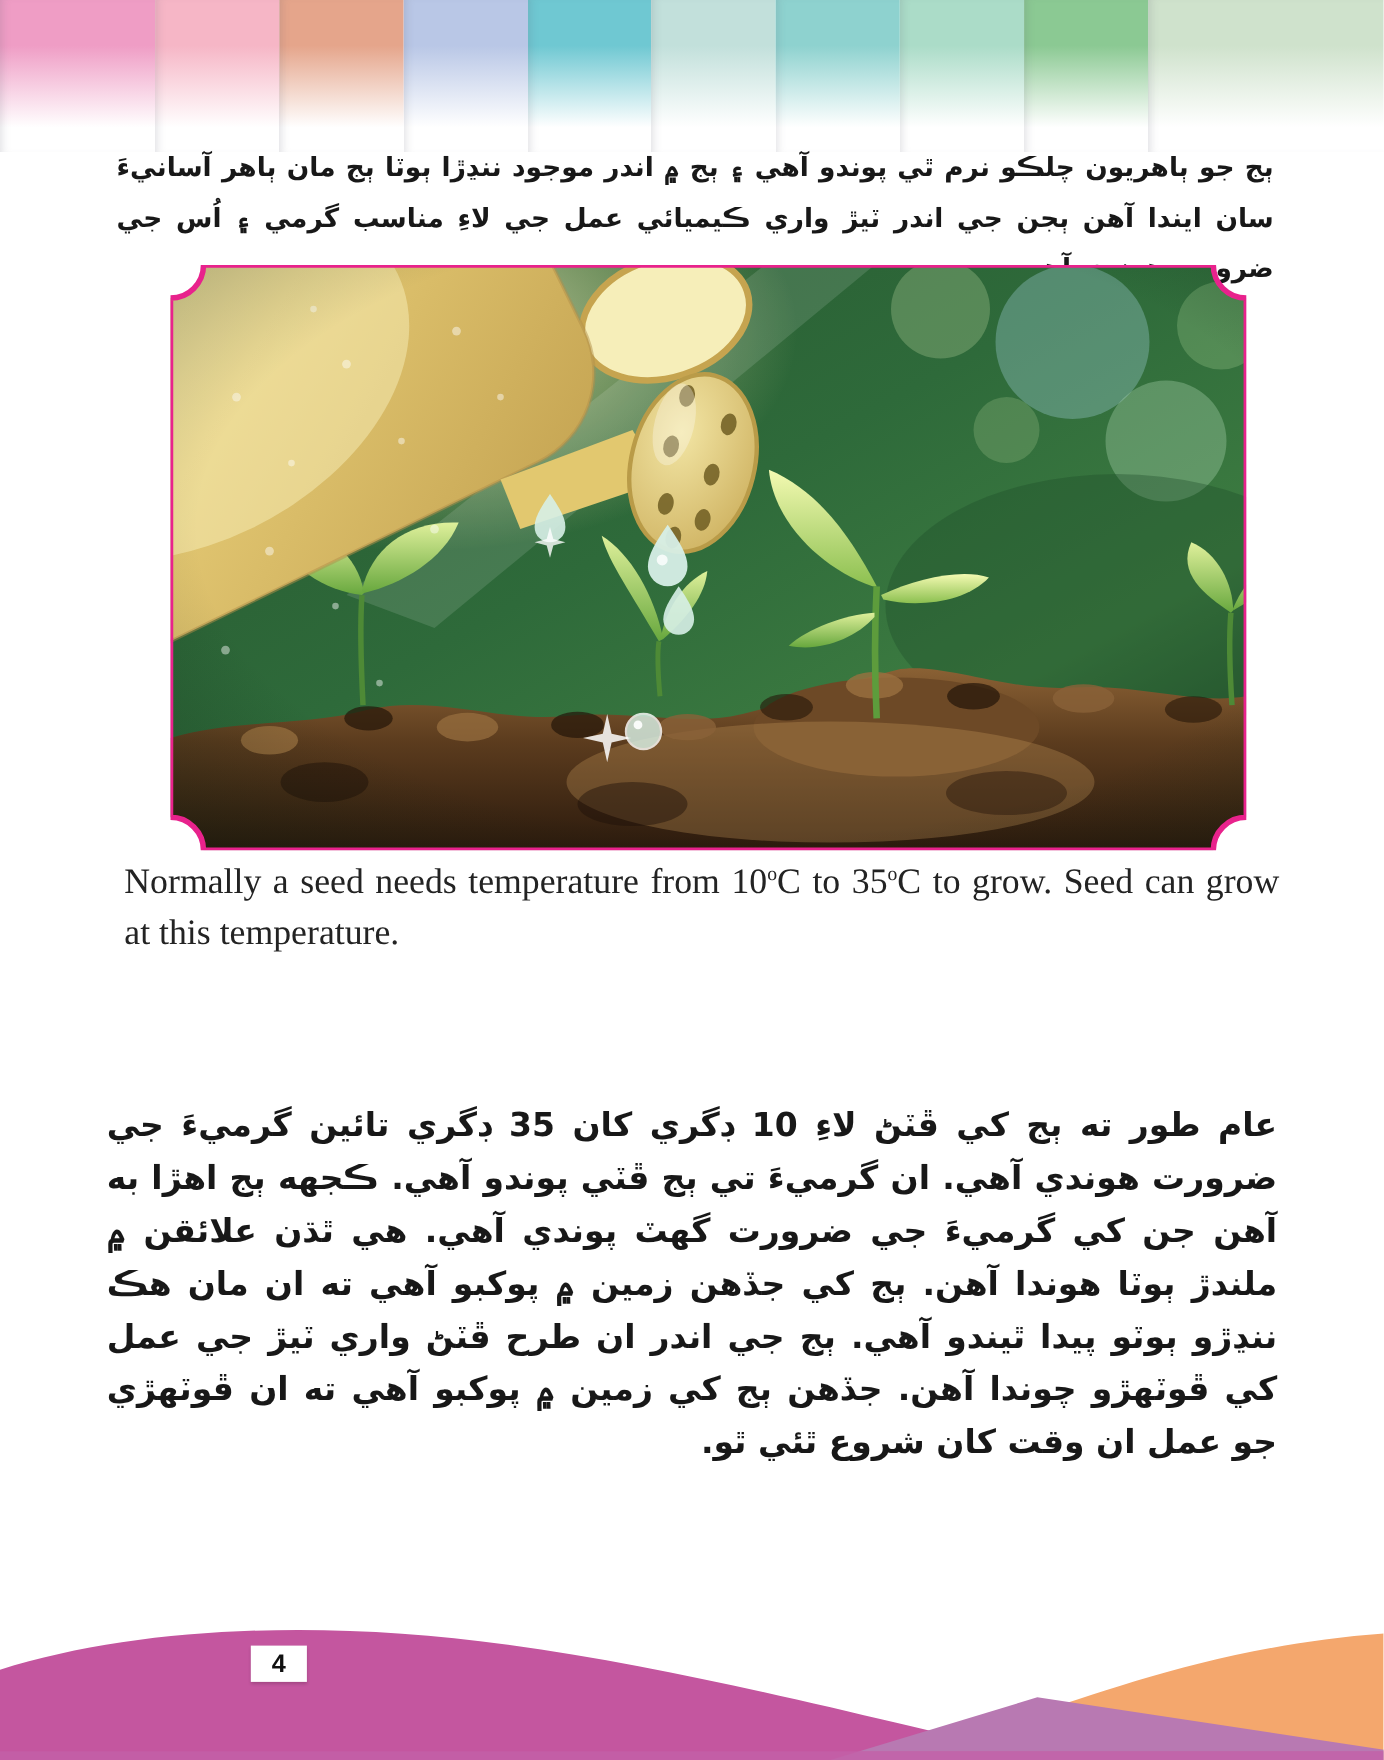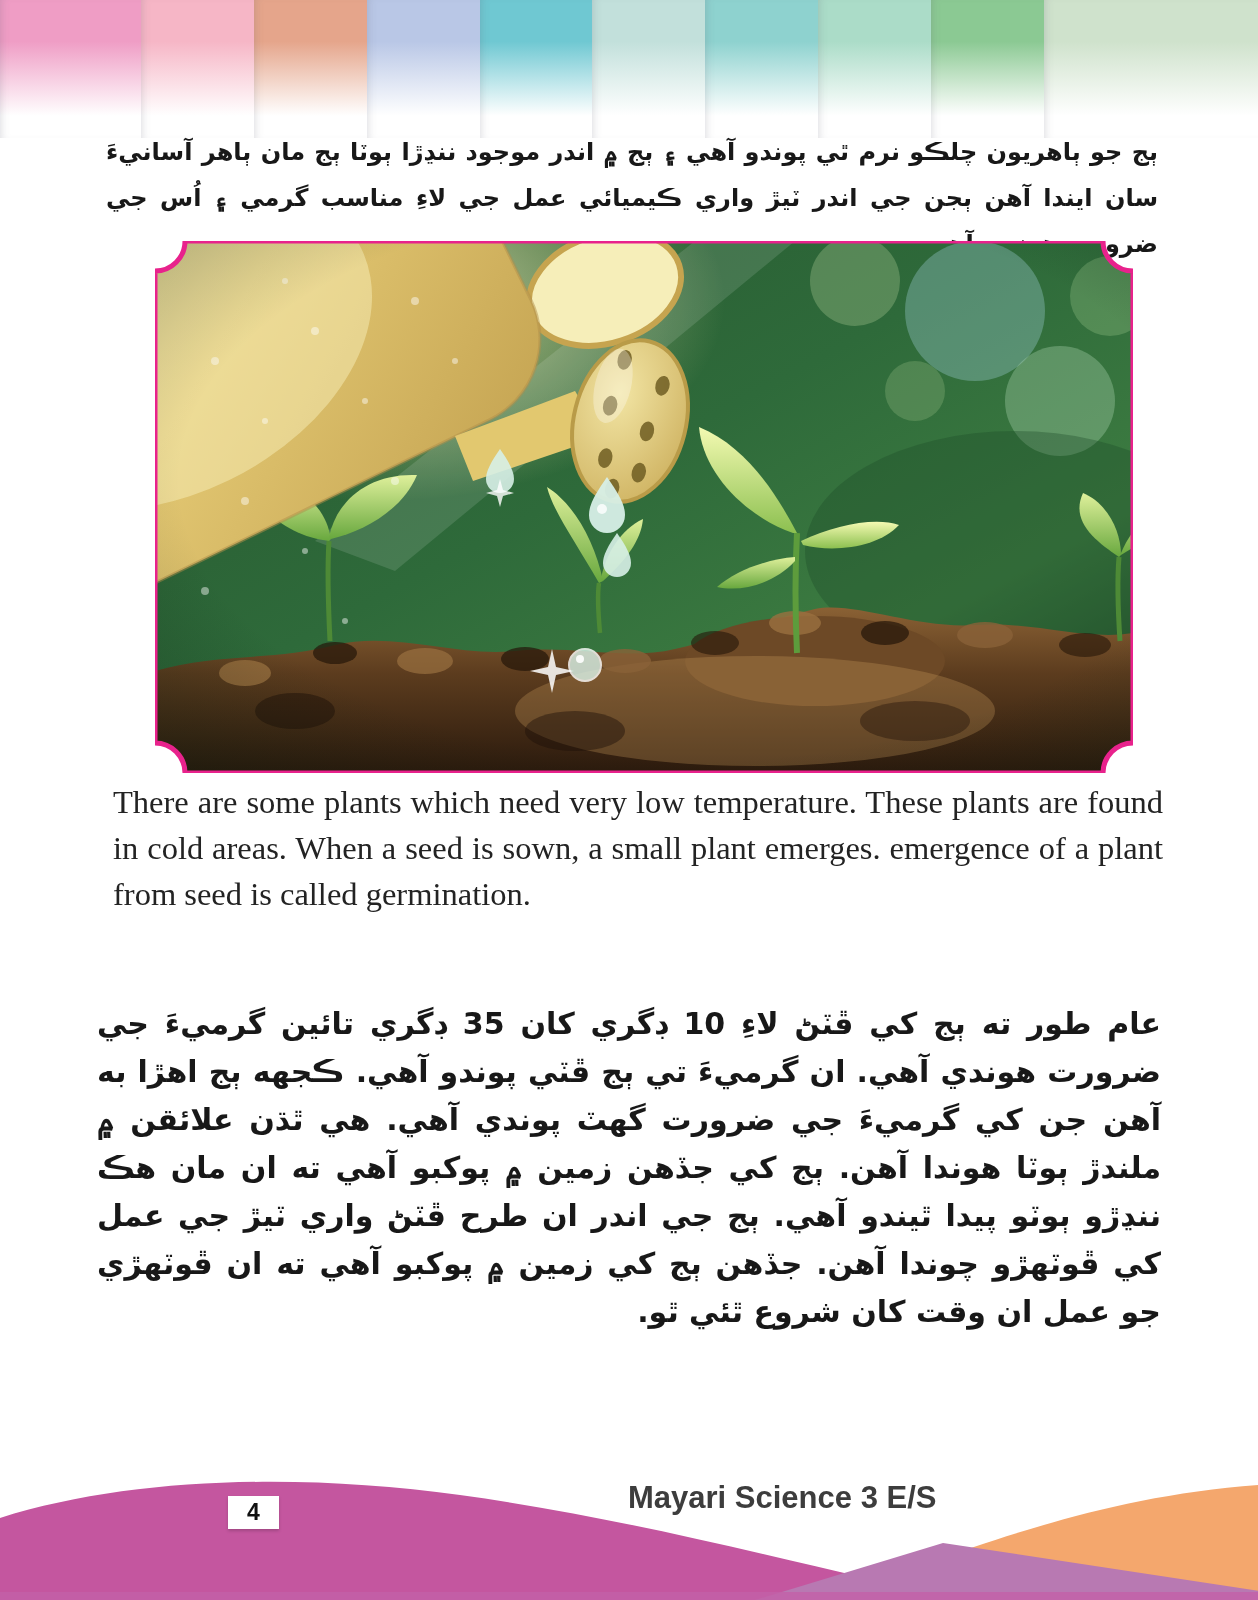--- a/index.html
+++ b/index.html
@@ -208,30 +208,29 @@
         </g>
 
         <rect x="0" y="0" width="978" height="532" fill="url(#gVig)"></rect>
       </g>
 
       <path d="M30 0 L948 0 A30 30 0 0 0 978 30 L978 502 A30 30 0 0 0 948 532 L30 532 A30 30 0 0 0 0 502 L0 30 A30 30 0 0 0 30 0 Z" fill="none" stroke-width="5" stroke="#e8228c"></path>
     </svg>
   </div>
 
   <div class="english">
-    <p>There are some plants which need very low temperature. These plants are found in cold areas. When a seed is sown, a small plant emerges. emergence of a plant from seed is called germination.</p>
+    <p><span>Normally a seed needs temperature from 10</span><sup>o</sup><span>C to 35</span><sup>o</sup><span>C to grow. Seed can grow at this temperature.</span></p>
   </div>
 
   <div class="sindhi sindhi-para" dir="rtl">عام طور ته ٻج کي ڦٽڻ لاءِ 10 ڊگري کان 35 ڊگري تائين گرميءَ جي ضرورت هوندي آهي. ان گرميءَ تي ٻج ڦٽي پوندو آهي. ڪجهه ٻج اهڙا به آهن جن کي گرميءَ جي ضرورت گهٽ پوندي آهي. هي ٿڌن علائقن ۾ ملندڙ ٻوٽا هوندا آهن. ٻج کي جڏهن زمين ۾ پوکبو آهي ته ان مان هڪ ننڍڙو ٻوٽو پيدا ٿيندو آهي. ٻج جي اندر ان طرح ڦٽڻ واري ٽيڙ جي عمل کي ڦوٽهڙو چوندا آهن. جڏهن ٻج کي زمين ۾ پوکبو آهي ته ان ڦوٽهڙي جو عمل ان وقت کان شروع ٿئي ٿو.</div>
 
   <svg class="footer-svg" viewBox="0 0 1258 175" preserveAspectRatio="none">
     <path d="M1258 60 C1120 70 1010 110 935 135 C888 151 850 163 812 175 L1258 175 Z" fill="#f4a76d"></path>
     <path d="M0 93 C130 52 300 48 460 70 C650 96 830 148 965 175 L0 175 Z" fill="#c4569f"></path>
     <path d="M943 118 L1320 175 L755 175 Z" fill="#b879b2"></path>
     <rect x="0" y="167" width="1258" height="8" opacity="0.8" fill="#c360a8"></rect>
   </svg>
 
-  <div class="footer-title">Mayari Science 3 E/S</div>
   <div class="page-num">
     <span>4</span>
   </div>
 
 </div>
 
 </body></html>

